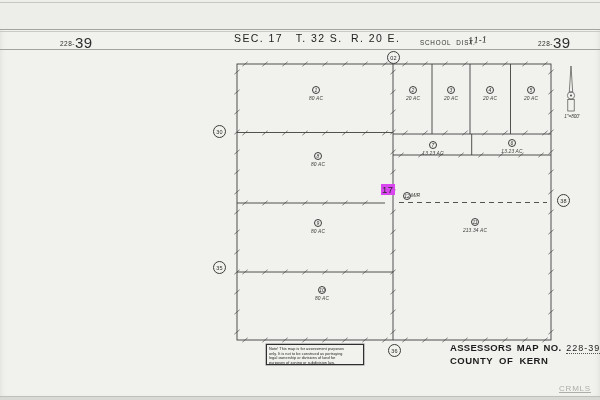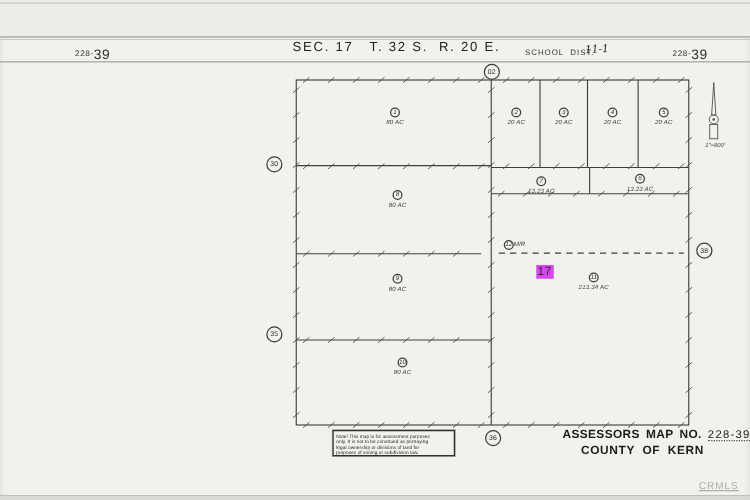--- a/index.html
+++ b/index.html
@@ -11,21 +11,21 @@
   .rule { position:absolute; left:0; width:600px; height:1px; }
   .r1 { top:2px;  background:#c6c6c4; }
   .r2 { top:29px; background:#a3a3a1; }
   .r3 { top:31px; background:#c9c9c6; }
   .r4 { top:49px; background:#a3a3a1; }
   .r5 { top:396px; background:#bfbfbd; }
   .botband { position:absolute; left:0; top:397px; width:600px; height:3px; background:#d8d8d5; }
 
   .hnum { position:absolute; top:34px; color:#2e2e2e; white-space:nowrap; }
   .hnum .sm { font-size:6.5px; letter-spacing:0.5px; vertical-align:2px; }
-  .hnum .lg { font-size:11px; letter-spacing:0.5px; }
+  .hnum .lg { font-size:15px; letter-spacing:0.5px; }
   .hl { left:60px; } .hr { left:538px; }
   .htitle { position:absolute; left:234px; top:32px; font-size:10.5px; letter-spacing:1.4px;
             color:#222; white-space:pre; }
   .school { position:absolute; left:420px; top:39px; font-size:6.3px; letter-spacing:0.8px;
             color:#333; white-space:pre; }
   .schoolval { position:absolute; left:468px; top:35px; font-size:8.5px; font-style:italic;
                font-family:"DejaVu Serif", serif; color:#2b2b2b; transform:rotate(-4deg); }
 
   svg.maplines { position:absolute; left:0; top:0; }
 
@@ -34,36 +34,36 @@
           letter-spacing:0.2px; }
   .plabel { position:absolute; width:60px; text-align:center; color:#333; }
   .pnum { display:inline-block; width:8px; height:8px; border:0.7px solid #3c3c3c; border-radius:50%;
           font-size:5px; line-height:7.5px; font-style:italic; text-align:center; }
   .pac  { font-size:7px; font-style:italic; letter-spacing:0.2px; color:#3a3a3a;
           transform:scale(0.7); transform-origin:50% 0; margin-top:-0.5px; white-space:nowrap; }
   .plabel12 { position:absolute; white-space:nowrap; color:#333; }
   .plabel12 .mr { font-size:7px; font-style:italic; display:inline-block;
                   transform:scale(0.72); transform-origin:0 50%; }
 
-  .secnum { position:absolute; left:381px; top:212px; font-size:9.5px; color:#2d2d2d;
-            background:#d946ef; padding:0 1px; letter-spacing:0.5px;margin-left:48px; }
+  .secnum { position:absolute; left:381px; top:184px; font-size:9.5px; color:#2d2d2d;
+            background:#d946ef; padding:0 1px; letter-spacing:0.5px; }
   .scale { position:absolute; left:554px; top:113px; width:36px; text-align:center;
            font-size:6.5px; font-style:italic; color:#3a3a3a; transform:scale(0.72); }
 
   .notebox { position:absolute; left:266px; top:344px; width:98px; height:21px;
              border:1px solid #2f2f2f; box-shadow:0 0 0 0.5px #888; background:#f1f1ed;
              padding:1.5px 2px; overflow:hidden; }
   .notebox .inner { width:190px; transform:scale(0.5); transform-origin:0 0;
                     font-size:7.6px; line-height:1.17; color:#222; letter-spacing:0.1px; }
 
   .titleblock { position:absolute; left:450px; top:342px; width:128px; color:#1c1c1c; }
   .tb1 { font-size:9.5px; font-weight:bold; letter-spacing:0.3px; word-spacing:2px; white-space:nowrap;text-align:right; }
   .tbno { font-weight:normal; font-size:9px; letter-spacing:1px; border-bottom:1px dotted #555; }
   .tb2 { font-size:9.5px; font-weight:bold; letter-spacing:0.5px; word-spacing:3px;
-         text-align:center; margin-top:1.5px; }
+         margin-top:1.5px; }
 
   .wm { position:absolute; left:559px; top:384px; font-size:8px; color:#adadab; letter-spacing:0.8px;text-decoration:underline; }
 </style>
 </head>
 <body>
 
 <div class="page">
 
   <div class="topband"></div>
   <div class="rule r1"></div>

